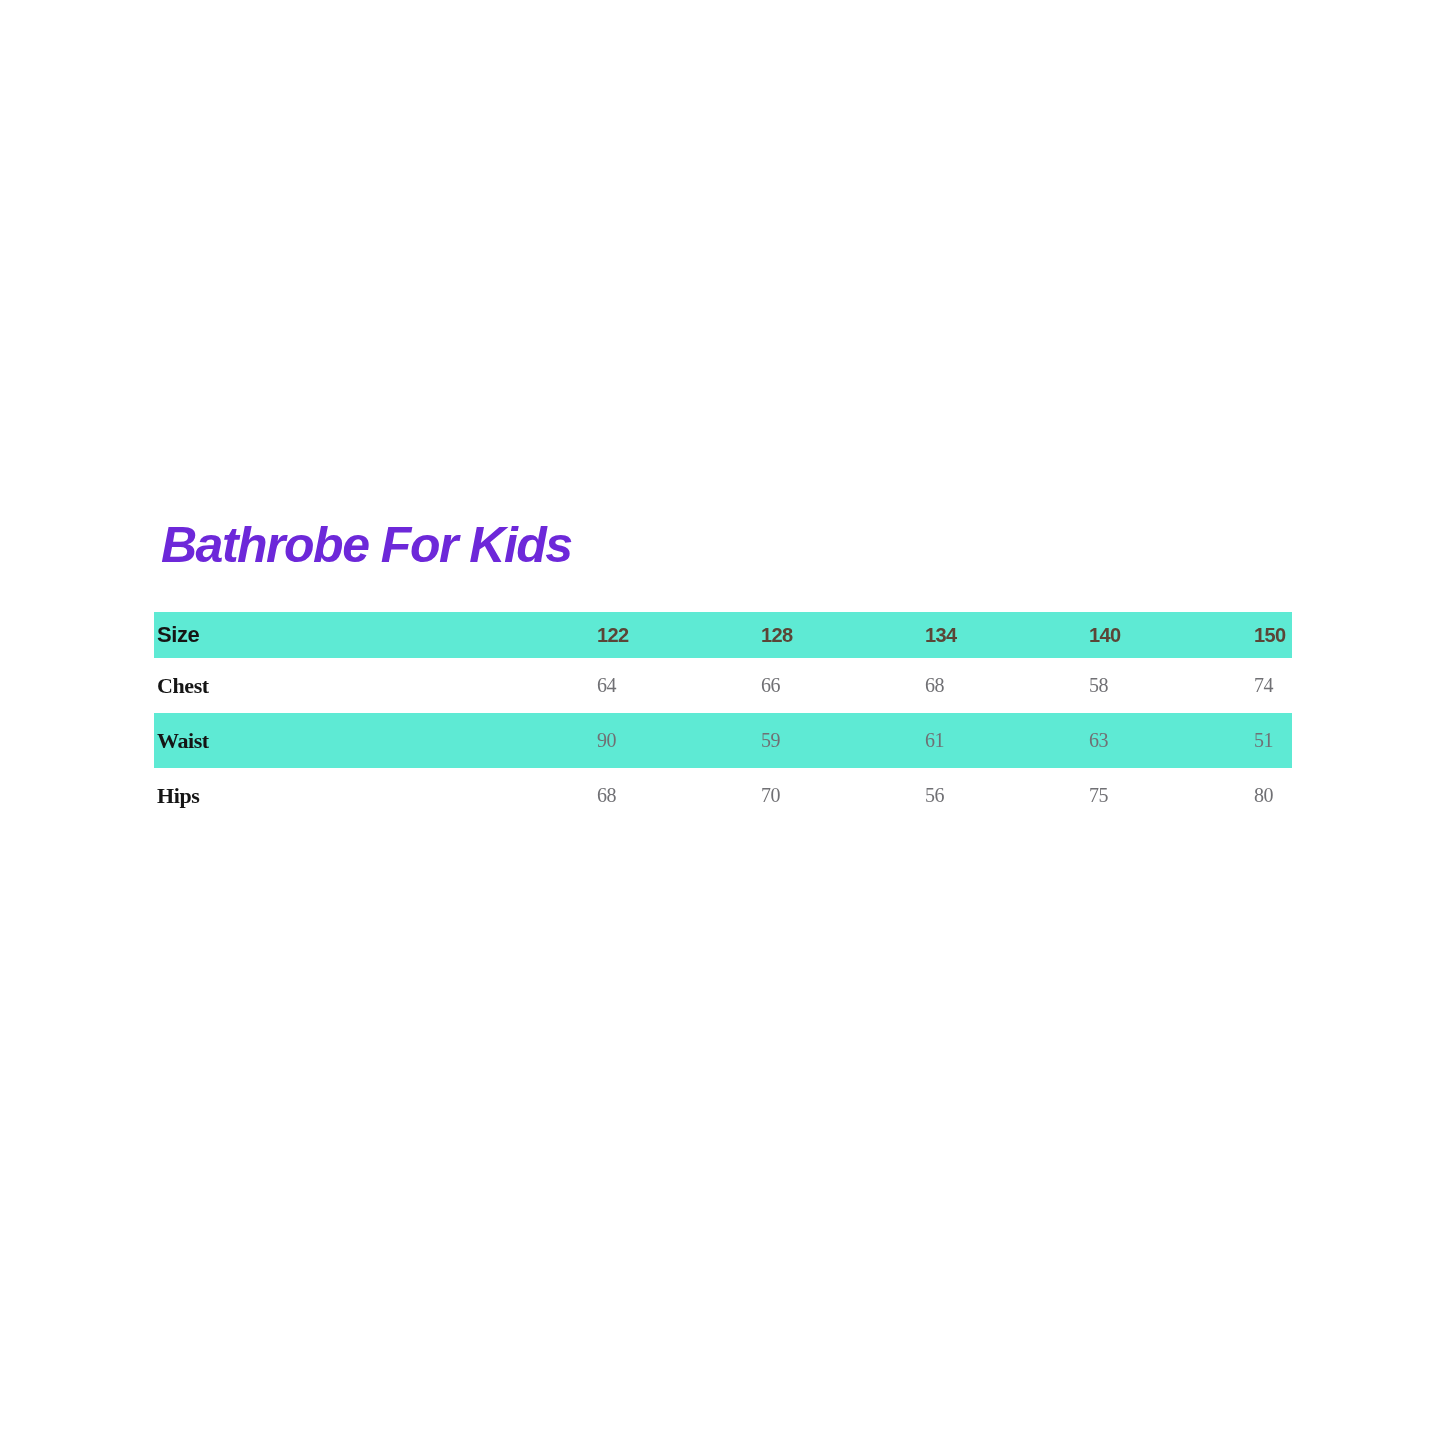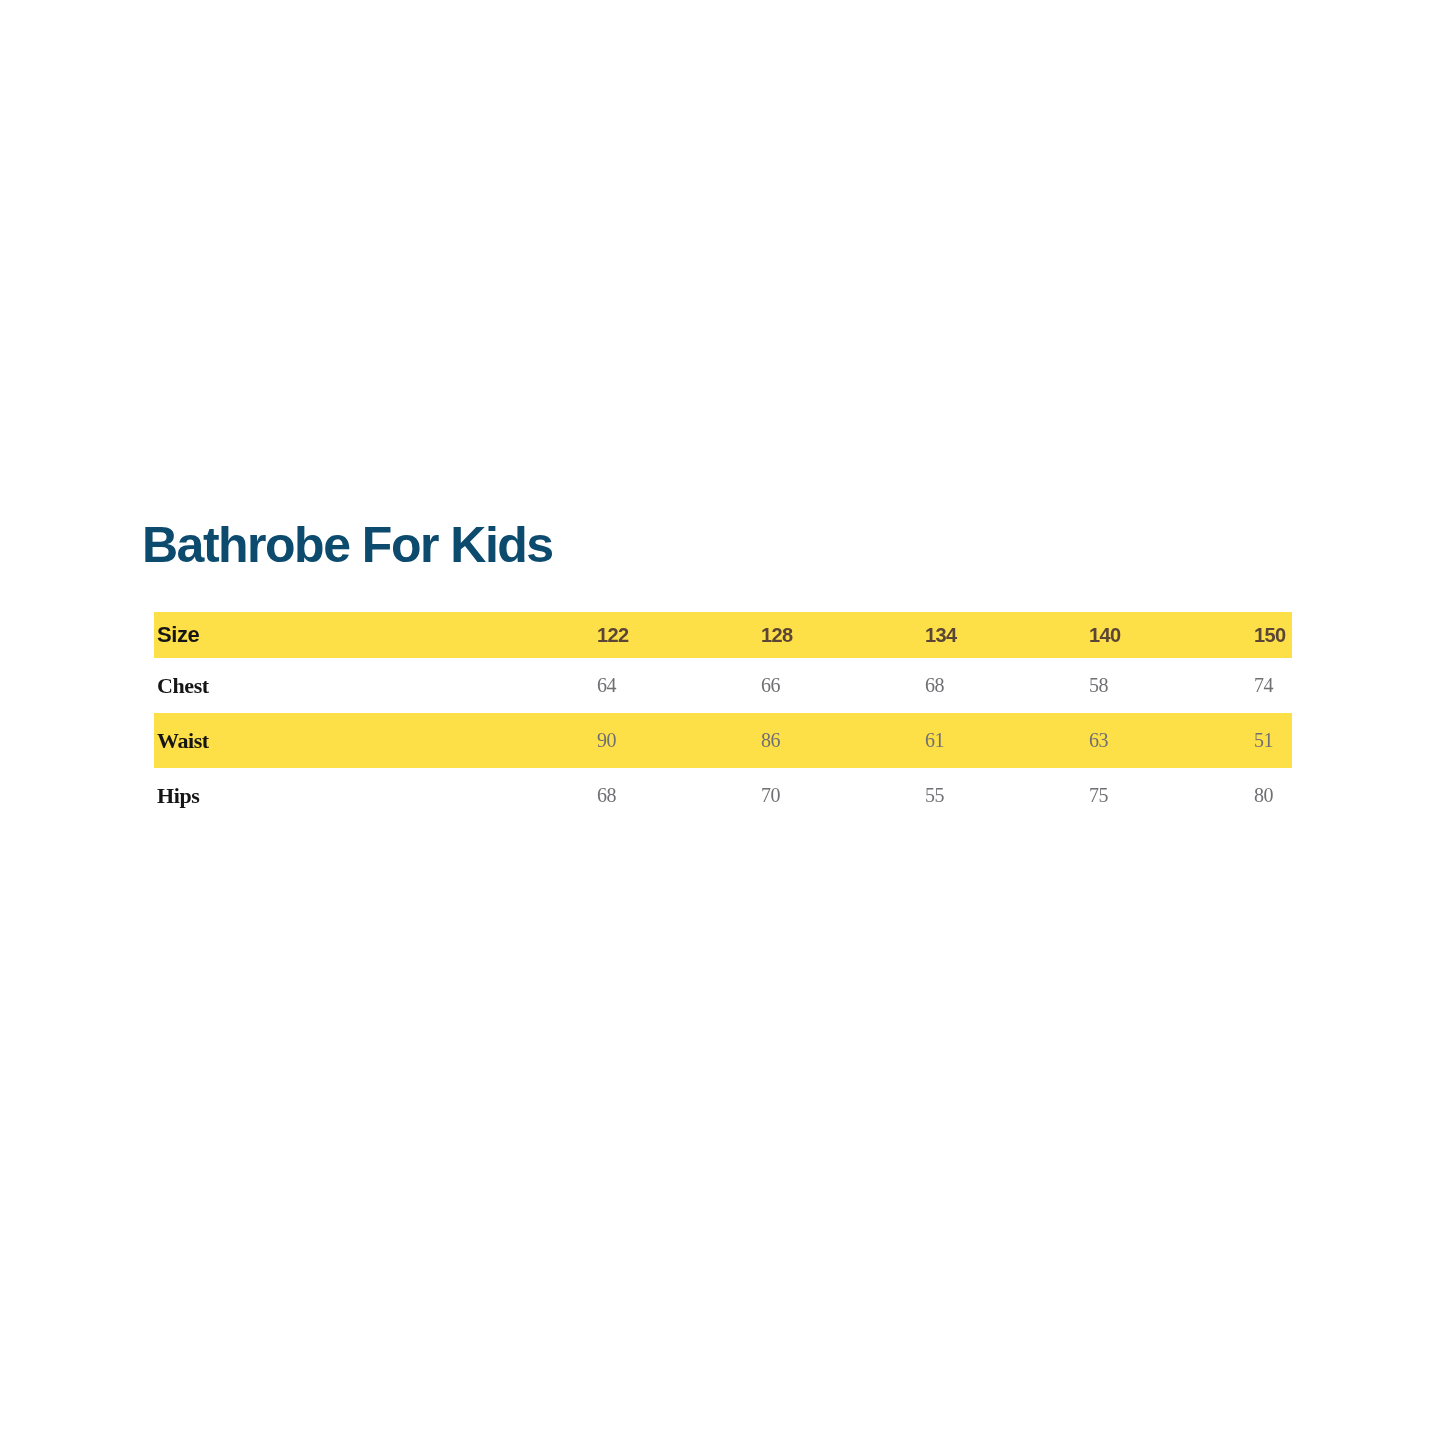--- a/index.html
+++ b/index.html
@@ -9,49 +9,50 @@
   }
   body {
     width: 1445px;
     height: 1445px;
     position: relative;
     font-family: "Liberation Sans", sans-serif;
     overflow: hidden;
   }
   .page-title {
     position: absolute;
-    left: 142px;
+    left: 161px;
     top: 520px;
     margin: 0;
     font-size: 50px;
     line-height: 1;
     font-weight: 700;
     letter-spacing: -1.5px;
-    color: #0c4a6e;
+    color: #6d28d9;
     white-space: nowrap;
+    font-style: italic;
   }
   table.size-chart {
     position: absolute;
     left: 154px;
     top: 612px;
     width: 1138px;
     border-collapse: collapse;
     table-layout: fixed;
   }
   table.size-chart th,
   table.size-chart td {
     padding: 0;
     vertical-align: middle;
     text-align: left;
     white-space: nowrap;
     overflow: visible;
   }
   tr.header-row { height: 46px; }
   tr.spec-row   { height: 55px; font-family: Liberation Serif, serif; }
-  tr.stripe     { background: #fde047; }
+  tr.stripe     { background: #5eead4; }
   .cell-label {
     padding-left: 3px !important;
     font-size: 22px;
     font-weight: 700;
     letter-spacing: -0.4px;
     color: #151515;
   }
   .cell-size {
     font-size: 20px;
     font-weight: 700;
@@ -94,27 +95,27 @@
       <td class="cell-label">Chest</td>
       <td class="cell-value">64</td>
       <td class="cell-value">66</td>
       <td class="cell-value">68</td>
       <td class="cell-value">58</td>
       <td class="cell-value">74</td>
     </tr>
     <tr class="spec-row stripe">
       <td class="cell-label">Waist</td>
       <td class="cell-value">90</td>
-      <td class="cell-value">86</td>
+      <td class="cell-value">59</td>
       <td class="cell-value">61</td>
       <td class="cell-value">63</td>
       <td class="cell-value">51</td>
     </tr>
     <tr class="spec-row">
       <td class="cell-label">Hips</td>
       <td class="cell-value">68</td>
       <td class="cell-value">70</td>
-      <td class="cell-value">55</td>
+      <td class="cell-value">56</td>
       <td class="cell-value">75</td>
       <td class="cell-value">80</td>
     </tr>
   </tbody>
 </table>
 
 </body></html>

